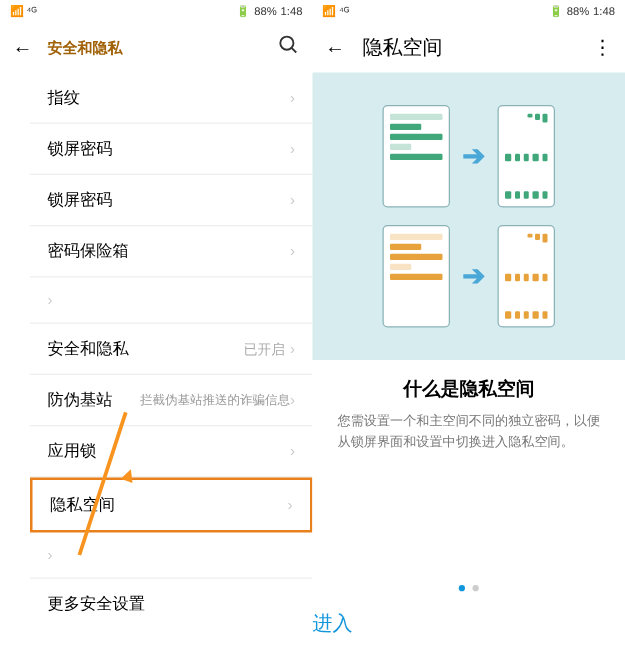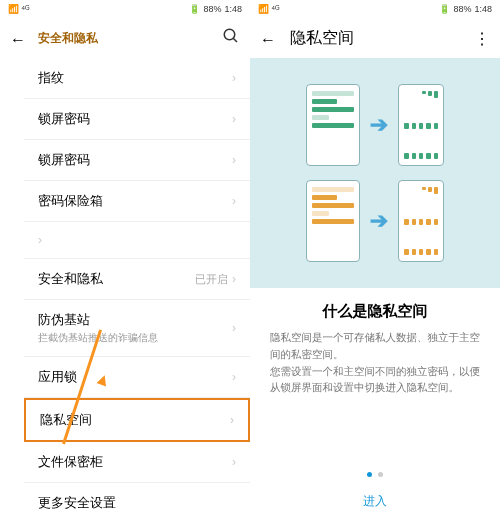--- a/index.html
+++ b/index.html
@@ -9,21 +9,21 @@
   .status-left { display:flex; gap:2px; align-items:center; }
   .status-right { display:flex; gap:3px; align-items:center; }
   .header { height:40px; display:flex; align-items:center; padding:0 10px; gap:12px; }
   .header .title { flex:1; font-size:12px; font-weight:700; color:#a16207; }
   .list { flex:1; overflow:hidden; position:relative;margin-left:24px; }
   .row { padding:11px 14px; border-bottom:1px solid #eee; display:flex; align-items:center; cursor:pointer; }
   .row .lbl { flex:1; font-size:13px; color:#000; }
   .row .sub { font-size:10px; color:#999; margin-top:2px; }
   .row .val { font-size:11px; color:#aaa; margin-right:4px; }
   .row .chev { color:#ccc; font-size:12px; }
-  .row-main { display:flex; flex-direction:column; flex:1; }
+  .row-main { display:flex; flex-direction:row; flex:1; }
   .highlight { border:2px solid #e8801c; }
   .arrow-line { position:absolute; left:38px; bottom:80px; width:3px; height:120px; background:linear-gradient(to top right,#f7931e,#f7931e); transform:rotate(18deg); transform-origin:bottom; z-index:5; }
   .arrow-head { position:absolute; left:74px; top:317px; width:0; height:0; border-left:5px solid transparent; border-right:5px solid transparent; border-bottom:10px solid #f7931e; transform:rotate(20deg); z-index:5; }
 
   
   .hdr2 { height:40px; display:flex; align-items:center; padding:0 10px; gap:14px; }
   .hdr2 .t2 { flex:1; font-size:16px; font-weight:500; }
   .illus { background:#d7ecee; margin:0; height:230px; display:flex; flex-direction:column; justify-content:center; gap:14px; padding:18px 0; }
   .illus-row { display:flex; align-items:center; justify-content:center; gap:10px; }
   .phone { width:54px; height:82px; background:#fff; border:1.5px solid #8ab3b8; border-radius:4px; padding:6px 5px; display:flex; flex-direction:column; gap:3px; }
@@ -37,21 +37,21 @@
   .dots-row { display:flex; gap:3px; margin-top:auto; }
   .dot { width:6px; height:6px; border-radius:1px; }
   .dot.g { background:#3fa77a; }
   .dot.o { background:#e8a23c; }
   .arrow-ic { color:#4aa8d8; font-size:22px; font-weight:bold; }
   .what { text-align:center; font-size:15px; font-weight:600; padding:14px 0 8px; }
   .desc { font-size:10.5px; color:#777; padding:0 20px; line-height:1.6; }
   .pager { display:flex; justify-content:center; gap:6px; padding:12px 0 6px; }
   .pg-dot { width:5px; height:5px; border-radius:50%; background:#ccc; }
   .pg-dot.active { background:#1296db; }
-  .enter-btn { text-align:center; color:#1296db; font-size:12px; padding:10px 0 14px; cursor:pointer; }
+  .enter-btn { text-align:left; color:#1296db; font-size:16px; padding:10px 0 14px; cursor:pointer; }
   .icon { display:inline-block; }
 </style>
 </head>
 <body>
 
 <div class="screen">
   <div class="status-bar">
     <div class="status-left">
       <span>📶</span>
       <span>⁴ᴳ</span>
@@ -106,21 +106,20 @@
       </div>
     <div class="row">
         <div class="lbl">应用锁</div>
         <span class="chev">›</span>
       </div>
     <div class="row highlight">
         <div class="lbl">隐私空间</div>
         <span class="chev">›</span>
       </div>
     <div class="row">
-        <div class="lbl">文件保密柜</div>
         <span class="chev">›</span>
       </div>
     <div class="row" style="border-bottom:none">
         <div class="row-main">
           <div class="lbl">更多安全设置</div>
         </div>
       </div>
 
     <div class="arrow-line"></div>
     <div class="arrow-head"></div>
@@ -202,21 +201,20 @@
             <div class="dot o"></div>
             <div class="dot o"></div>
             <div class="dot o"></div>
             <div class="dot o"></div>
             <div class="dot o"></div>
           </div>
       </div>
     </div>
   </div>
   <div class="what">什么是隐私空间</div>
-  <div class="desc">隐私空间是一个可存储私人数据、独立于主空间的私密空间。</div>
   <div class="desc">您需设置一个和主空间不同的独立密码，以便从锁屏界面和设置中切换进入隐私空间。</div>
   <div style="flex:1"></div>
   <div class="pager">
     <div class="pg-dot active"></div>
     <div class="pg-dot"></div>
   </div>
   <div class="enter-btn">进入</div>
 </div>
 
 </body></html>

